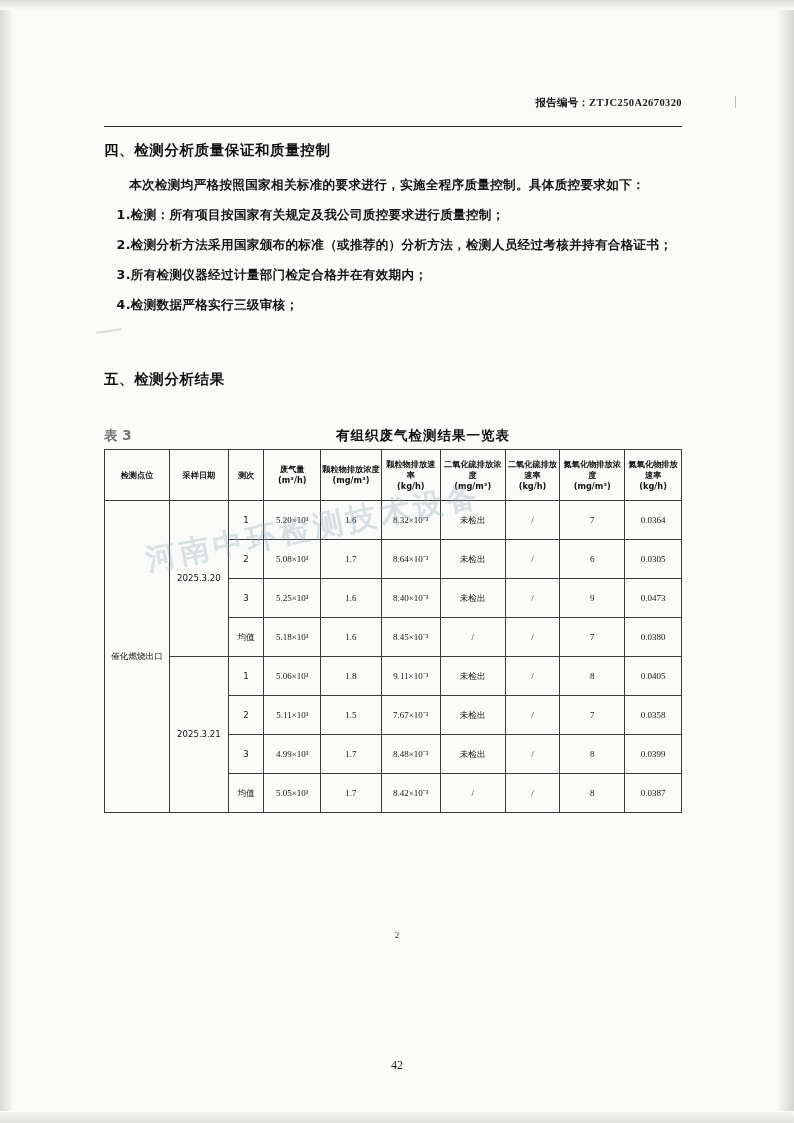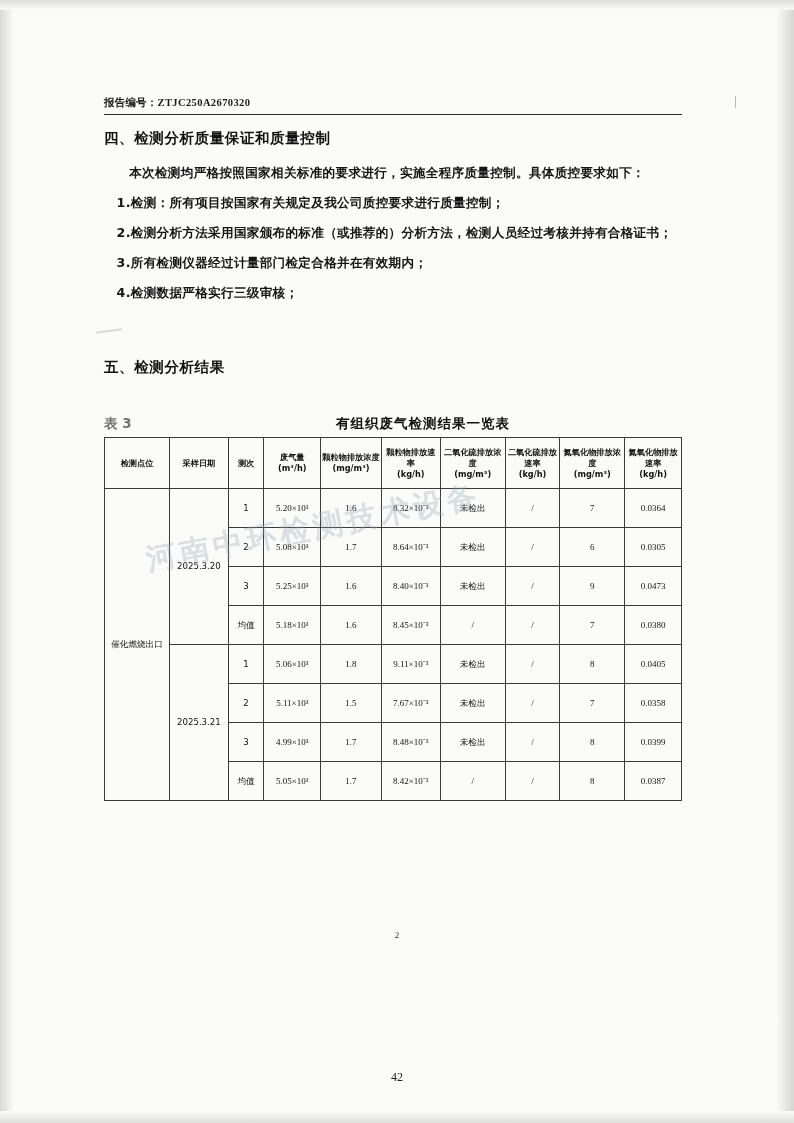--- a/index.html
+++ b/index.html
@@ -52,25 +52,25 @@
   .fold {
     position: absolute;
     left: 735px;
     top: 96px;
     width: 1px;
     height: 12px;
     background: #b9b9b5;
   }
 
   .report-no {
-    text-align: left;
+    text-align: right;
     font-size: 10.5px;
     color: #1b1b1b;
     letter-spacing: 0.2px;
-    margin-bottom: 4px;
+    margin-bottom: 16px;
     font-weight: bold;
   }
   .report-no .code {
     font-family: "Liberation Serif", serif;
     font-weight: bold;
     letter-spacing: 0.4px;
   }
   .rule {
     height: 1px;
     background: #2a2a2a;
@@ -172,21 +172,21 @@
     left: 0; right: 0;
     top: 930px;
     text-align: center;
     font-size: 9px;
     color: #333;
     font-family: "Liberation Serif", serif;
   }
   .page-num {
     position: absolute;
     left: 0; right: 0;
-    bottom: 38px;
+    bottom: 50px;
     text-align: center;
     font-size: 12px;
     color: #222;
     font-family: "Liberation Serif", serif;
   }
   .smudge1 {
     position: absolute;
     left: 96px; top: 330px;
     width: 26px; height: 2px;
     background: rgba(120,120,120,0.25);

